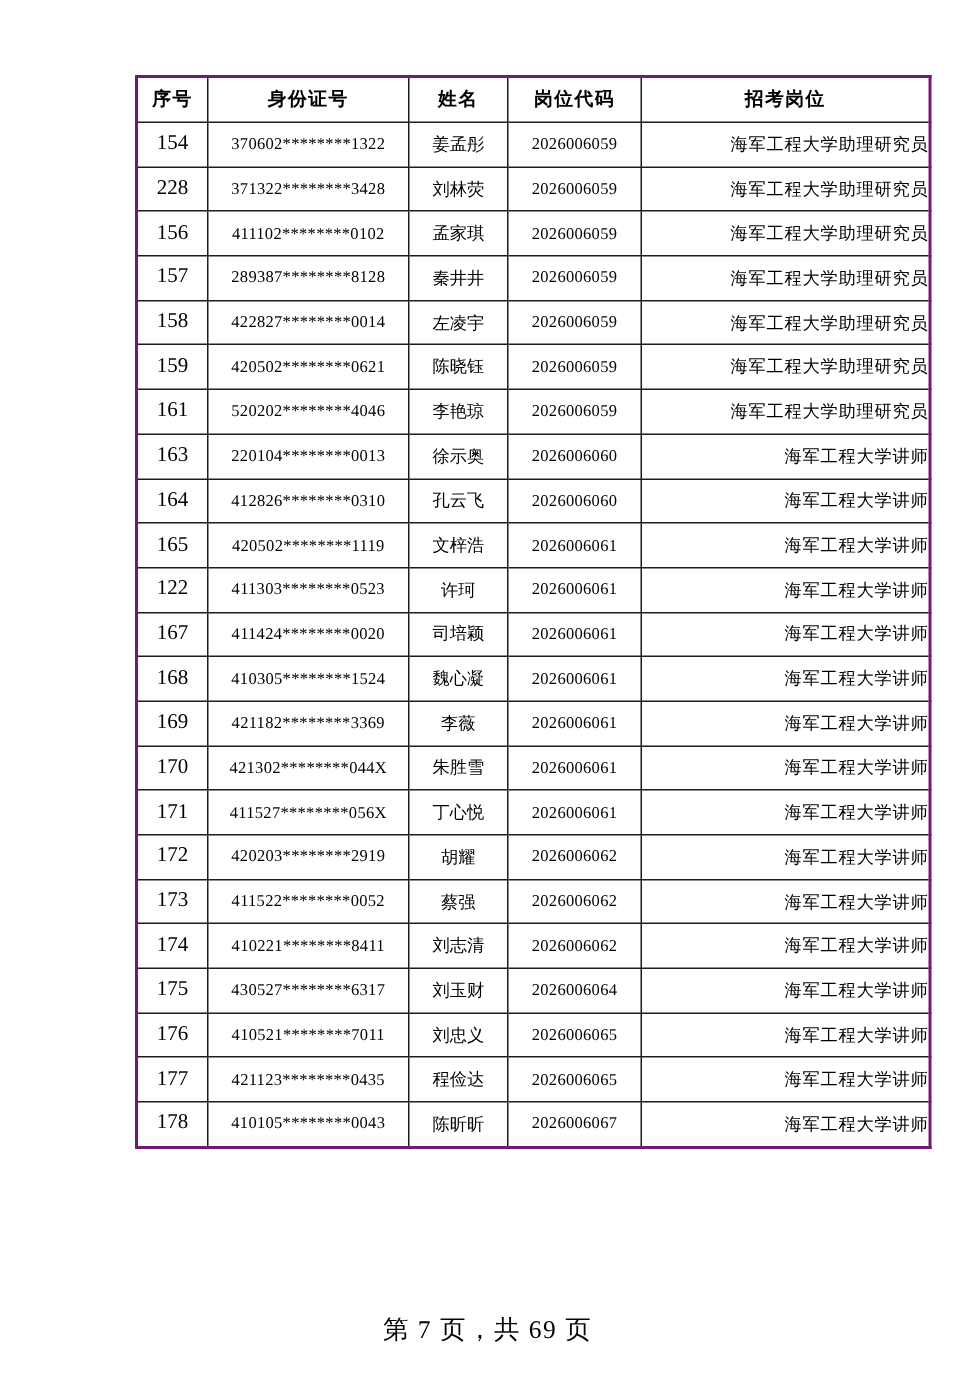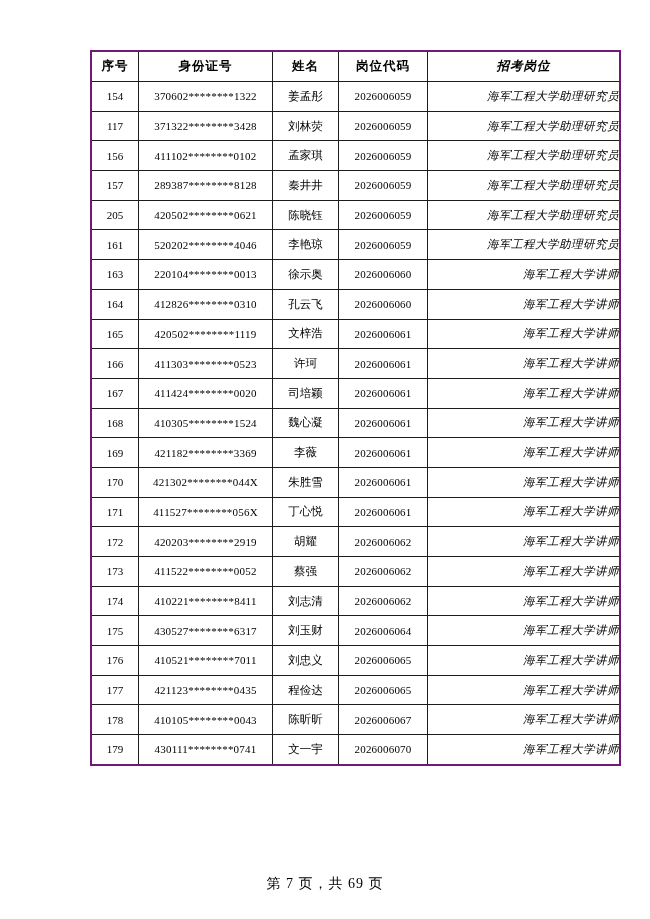--- a/index.html
+++ b/index.html
@@ -37,35 +37,35 @@
     letter-spacing: 1px;
   }
   .roster td {
     height: 28.7px;
     font-size: 11.5px;
   }
   .col0 { width: 46px; }
   .col1 { width: 133px; }
   .col2 { width: 65px; }
   .col3 { width: 88px; }
-  .col4 { width: 191px; font-style: italic; }
-  td.col0 { font-size: 11px; }
+  .col4 { width: 191px; }
+  td.col0 { font-size: 14px; }
   td.col1, td.col3 { font-size: 11px; letter-spacing: 0.2px; }
   td.col4 {
     text-align: right;
     padding-left: 3px;
     letter-spacing: 0.5px;
   }
   .footer {
     position: absolute;
     top: 875px;
     left: 0;
     width: 100%;
     text-align: center;
-    font-size: 14px;
+    font-size: 17px;
     letter-spacing: 1px;
   }
 </style>
 </head>
 <body>
 
 <div class="page">
   <table class="roster">
     <thead>
       <tr>
@@ -78,42 +78,49 @@
     </thead>
     <tbody>
         <tr>
           <td class="col0">154</td>
           <td class="col1">370602********1322</td>
           <td class="col2">姜孟彤</td>
           <td class="col3">2026006059</td>
           <td class="col4">海军工程大学助理研究员</td>
         </tr>
         <tr>
-          <td class="col0">117</td>
+          <td class="col0">228</td>
           <td class="col1">371322********3428</td>
           <td class="col2">刘林荧</td>
           <td class="col3">2026006059</td>
           <td class="col4">海军工程大学助理研究员</td>
         </tr>
         <tr>
           <td class="col0">156</td>
           <td class="col1">411102********0102</td>
           <td class="col2">孟家琪</td>
           <td class="col3">2026006059</td>
           <td class="col4">海军工程大学助理研究员</td>
         </tr>
         <tr>
           <td class="col0">157</td>
           <td class="col1">289387********8128</td>
           <td class="col2">秦井井</td>
           <td class="col3">2026006059</td>
           <td class="col4">海军工程大学助理研究员</td>
         </tr>
         <tr>
-          <td class="col0">205</td>
+          <td class="col0">158</td>
+          <td class="col1">422827********0014</td>
+          <td class="col2">左凌宇</td>
+          <td class="col3">2026006059</td>
+          <td class="col4">海军工程大学助理研究员</td>
+        </tr>
+        <tr>
+          <td class="col0">159</td>
           <td class="col1">420502********0621</td>
           <td class="col2">陈晓钰</td>
           <td class="col3">2026006059</td>
           <td class="col4">海军工程大学助理研究员</td>
         </tr>
         <tr>
           <td class="col0">161</td>
           <td class="col1">520202********4046</td>
           <td class="col2">李艳琼</td>
           <td class="col3">2026006059</td>
@@ -134,21 +141,21 @@
           <td class="col4">海军工程大学讲师</td>
         </tr>
         <tr>
           <td class="col0">165</td>
           <td class="col1">420502********1119</td>
           <td class="col2">文梓浩</td>
           <td class="col3">2026006061</td>
           <td class="col4">海军工程大学讲师</td>
         </tr>
         <tr>
-          <td class="col0">166</td>
+          <td class="col0">122</td>
           <td class="col1">411303********0523</td>
           <td class="col2">许珂</td>
           <td class="col3">2026006061</td>
           <td class="col4">海军工程大学讲师</td>
         </tr>
         <tr>
           <td class="col0">167</td>
           <td class="col1">411424********0020</td>
           <td class="col2">司培颖</td>
           <td class="col3">2026006061</td>
@@ -222,27 +229,20 @@
           <td class="col1">421123********0435</td>
           <td class="col2">程俭达</td>
           <td class="col3">2026006065</td>
           <td class="col4">海军工程大学讲师</td>
         </tr>
         <tr>
           <td class="col0">178</td>
           <td class="col1">410105********0043</td>
           <td class="col2">陈昕昕</td>
           <td class="col3">2026006067</td>
-          <td class="col4">海军工程大学讲师</td>
-        </tr>
-        <tr>
-          <td class="col0">179</td>
-          <td class="col1">430111********0741</td>
-          <td class="col2">文一宇</td>
-          <td class="col3">2026006070</td>
           <td class="col4">海军工程大学讲师</td>
         </tr>
       </tbody>
   </table>
   <div class="footer">
     <span>第 7 页，共 69 页</span>
   </div>
 </div>
 
 </body></html>

